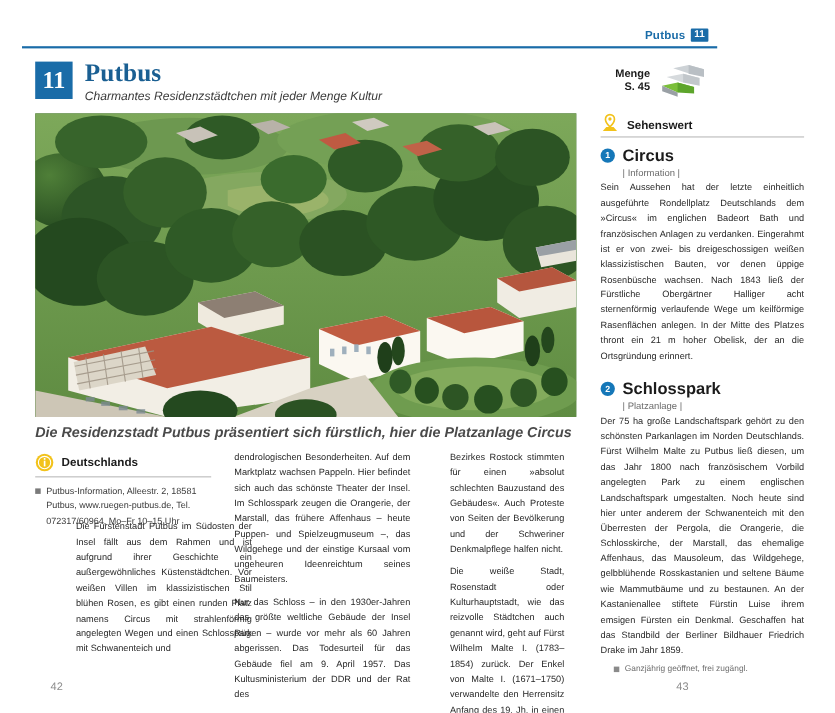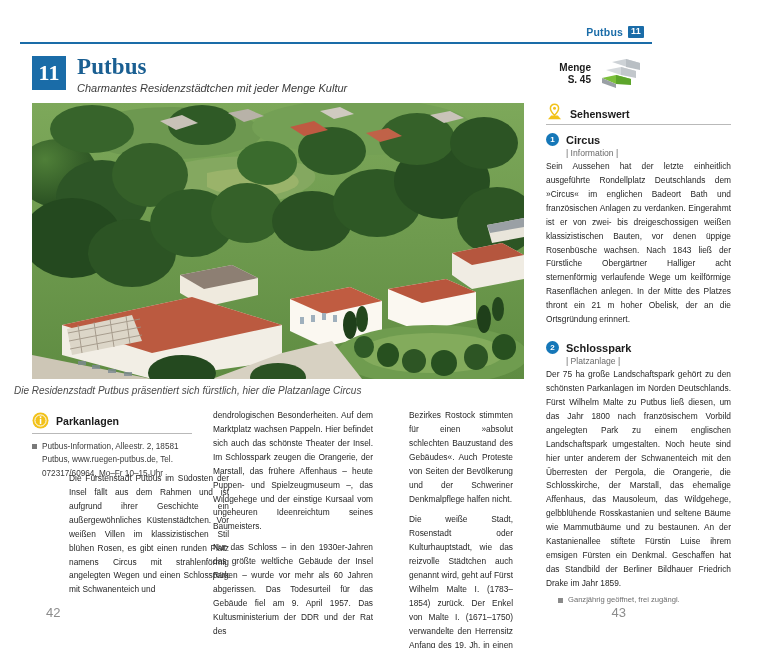--- a/index.html
+++ b/index.html
@@ -51,22 +51,22 @@
   .planlbl{font-size:10px;font-weight:bold;color:#1b1b1b;text-align:right;line-height:1.25;}
   .planicon{width:44px;height:32px;}
 
   
   .photo{
     position:absolute;left:32px;top:103px;width:492px;height:276px;
     overflow:hidden;background:#4e7a3a;
   }
   .photo svg{display:block;width:492px;height:276px;}
   .caption{
-    position:absolute;left:14px;top:385px;width:492px;
-    font-style:italic;font-size:10px;color:#4a4a4a;
+    position:absolute;left:32px;top:385px;width:492px;
+    font-style:italic;font-size:13px;color:#4a4a4a;font-weight:bold;
   }
 
   
   .infobox{position:absolute;left:32px;top:412px;width:160px;}
   .infohead{display:flex;align-items:center;gap:7px;}
   .info-i{width:17px;height:17px;flex:0 0 auto;}
   .infohead .lbl{font-size:10.6px;font-weight:bold;color:#1b1b1b;}
   .infohr{height:1px;background:#b9b9b9;margin:4px 0 6px 0;}
   .infoline{
     font-size:8.2px;color:#3a3a3a;line-height:1.62;
@@ -88,32 +88,32 @@
   .pin{width:17px;height:17px;flex:0 0 auto;}
   .sidehead .lbl{font-size:10.6px;font-weight:bold;color:#1b1b1b;}
   .sidehr{height:1px;background:#b9b9b9;margin:4px 0 8px 0;}
   .poi{margin-bottom:3px;}
   .poihead{display:flex;align-items:center;gap:7px;}
   .bullet{
     width:13px;height:13px;border-radius:50%;background:#1577b8;color:#fff;
     font-size:8px;font-weight:bold;display:flex;align-items:center;justify-content:center;
     flex:0 0 auto;line-height:1;
   }
-  .poiname{font-size:11px;font-weight:bold;color:#1b1b1b;}
+  .poiname{font-size:15px;font-weight:bold;color:#1b1b1b;}
   .poitype{font-size:8.6px;color:#6a6a6a;margin:1.5px 0 2.5px 20px;}
   .poitext{font-size:8.35px;line-height:1.67;text-align:justify;color:#272727;}
   .poinote{
     display:flex;gap:5px;align-items:flex-start;
     font-size:7.6px;color:#6e6e6e;margin-top:4px;margin-left:12px;
   }
   .poinote .sq{background:#8a8a8a;margin-top:3px;}
   .spacer{height:11px;}
 
   
-  .folio{position:absolute;bottom:28px;font-size:13px;color:#8c8c8c;text-align:center;}
+  .folio{position:absolute;bottom:18px;font-size:10px;color:#8c8c8c;text-align:center;}
   .folio-l{left:46px;}
   .folio-r{right:46px;}
 </style>
 </head>
 <body>
 
 <div class="page">
 
   <div class="runhead">
     <span>Putbus</span>
@@ -268,21 +268,21 @@
   <div class="caption">Die Residenzstadt Putbus präsentiert sich fürstlich, hier die Platzanlage Circus</div>
 
   <div class="infobox">
     <div class="infohead">
       <svg class="info-i" viewBox="0 0 17 17">
         <circle cx="8.5" cy="8.5" r="8" fill="#f2c21a"></circle>
         <circle cx="8.5" cy="8.5" r="5.6" fill="none" stroke="#ffffff" stroke-width="1"></circle>
         <rect x="7.8" y="6.8" width="1.5" height="5.2" fill="#ffffff"></rect>
         <rect x="7.8" y="4.4" width="1.5" height="1.6" fill="#ffffff"></rect>
       </svg>
-      <span class="lbl">Parkanlagen</span>
+      <span class="lbl">Deutschlands</span>
     </div>
     <div class="infohr"></div>
     <div class="infoline">
       <span class="sq"></span>
       <span class="infotxt">Putbus-Information, Alleestr. 2, 18581 Putbus, www.ruegen-putbus.de, Tel. 072317/60964, Mo–Fr 10–15 Uhr</span>
     </div>
   </div>
 
   <div class="col c1">
     <p>Die Fürstenstadt Putbus im Südosten der Insel fällt aus dem Rahmen und ist aufgrund ihrer Geschichte ein außergewöhnliches Küstenstädtchen. Vor weißen Villen im klassizistischen Stil blühen Rosen, es gibt einen runden Platz namens Circus mit strahlenförmig angelegten Wegen und einen Schlosspark mit Schwanenteich und</p>

